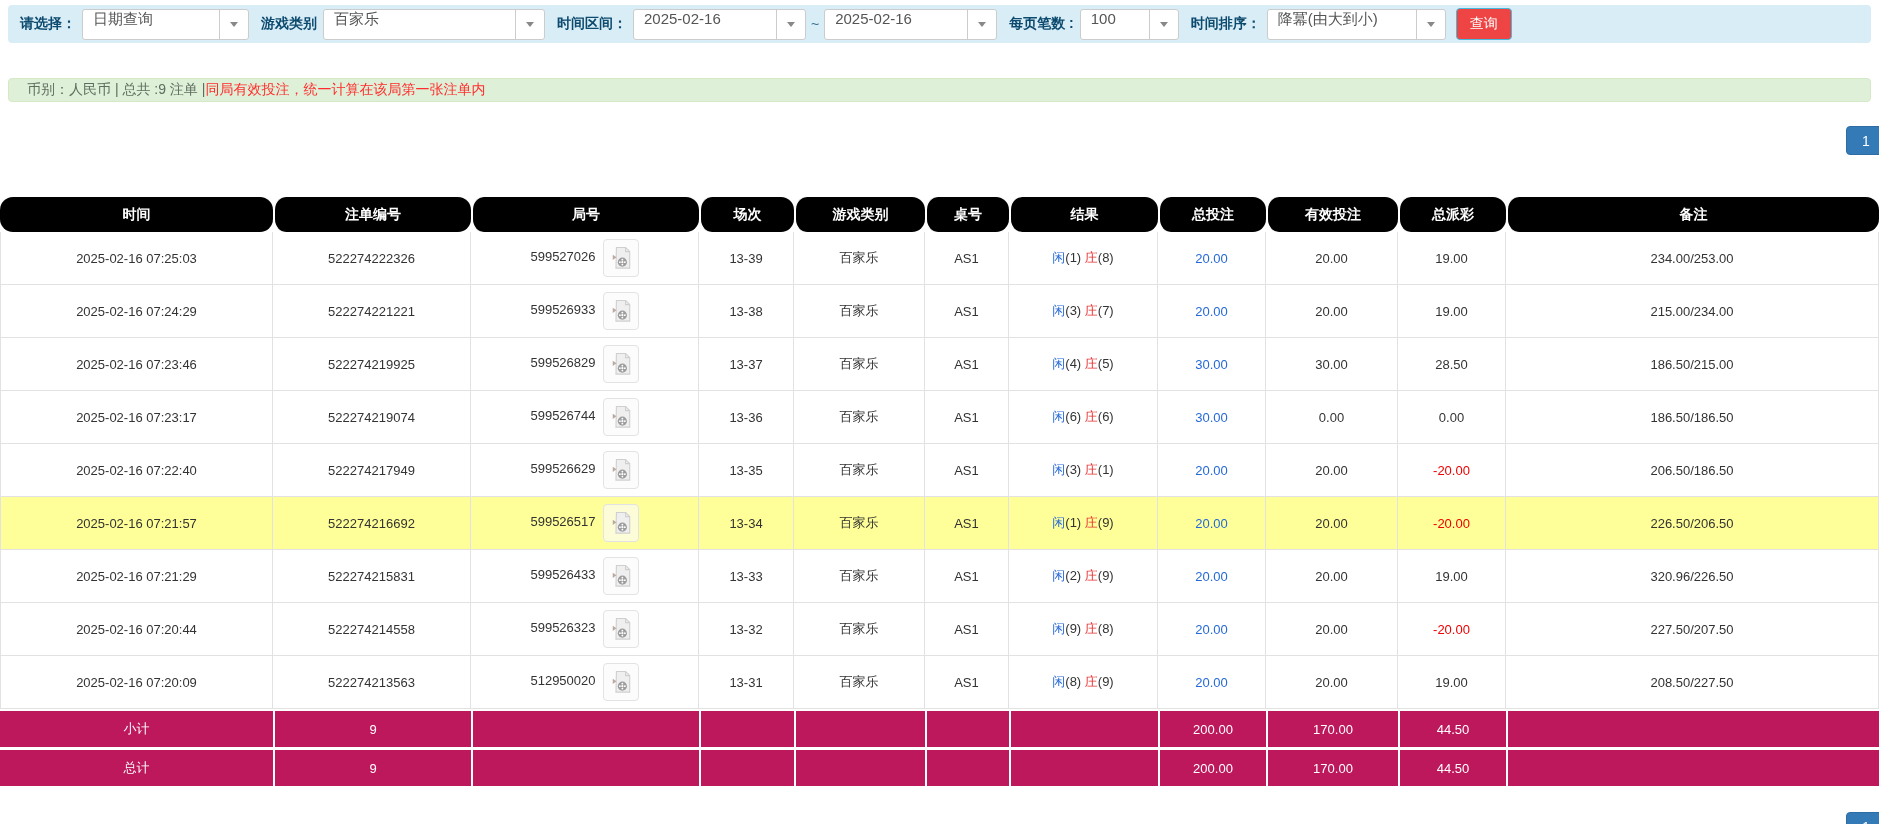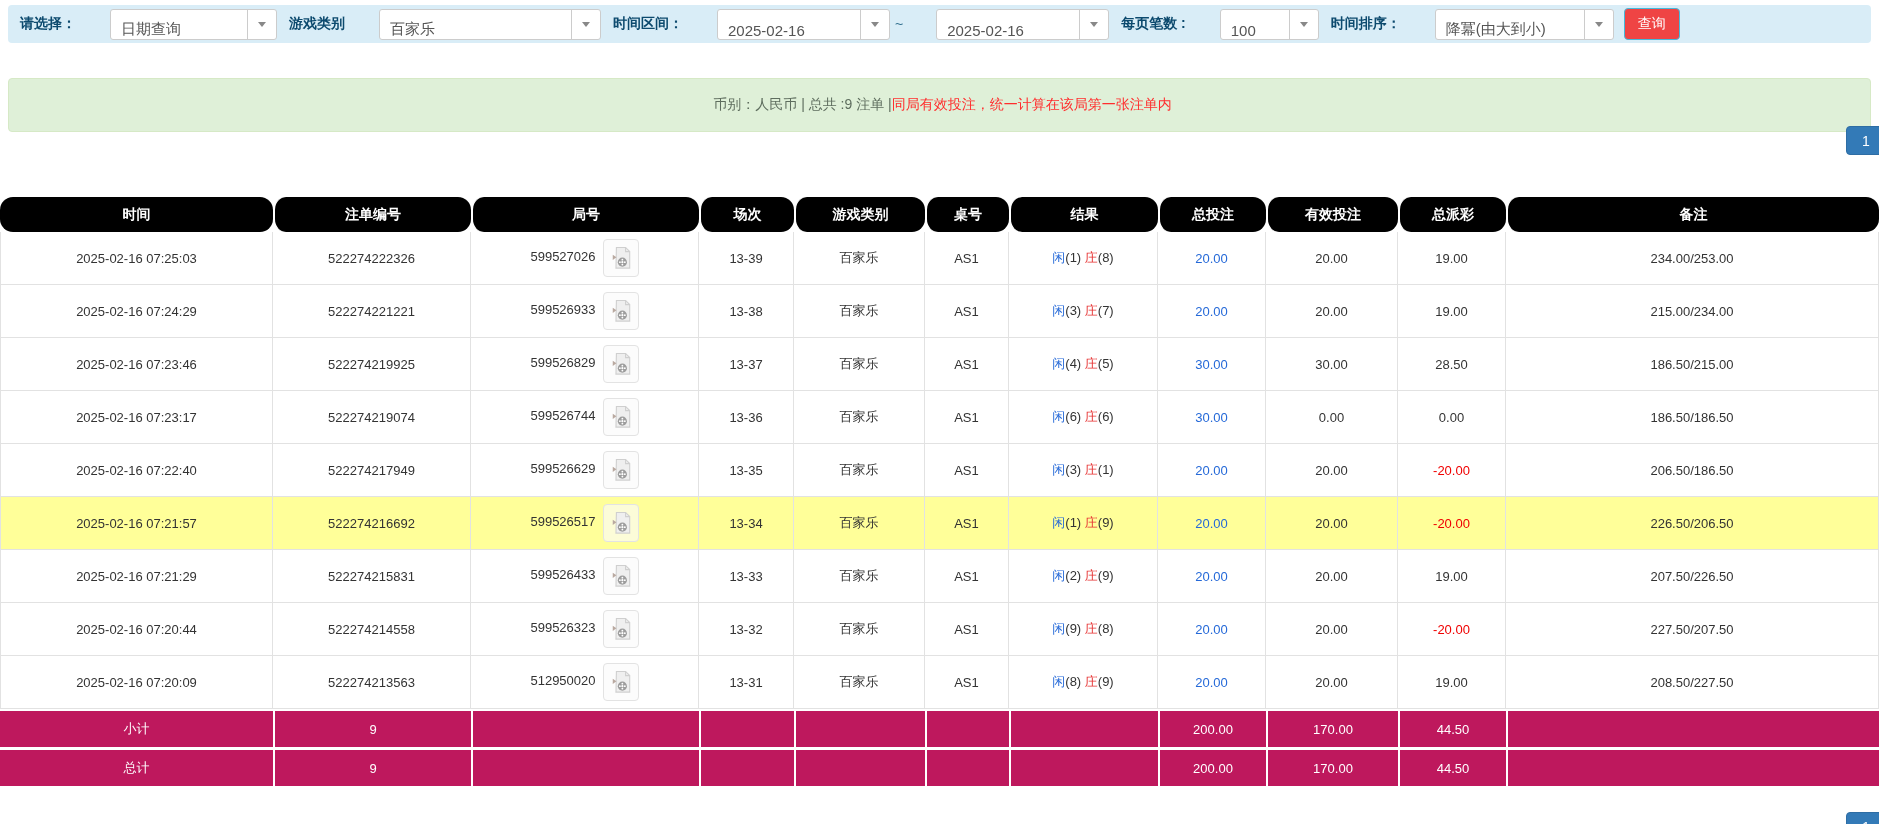--- a/index.html
+++ b/index.html
@@ -8,36 +8,36 @@
     background:#fff;font-family:"Liberation Sans","DejaVu Sans",sans-serif;
   }
   
   .filter-bar{
     position:absolute;left:8px;top:5px;width:1863px;height:38px;
     background:#d9edf7;border-radius:4px;display:flex;align-items:center;
   }
   .flabel{font-weight:bold;color:#0c4a6e;font-size:14px;margin:0 6px 0 12px;white-space:nowrap;}
   .sel{
     background:#fff;border:1px solid #ccc;border-radius:3px;height:31px;
-    display:flex;align-items:flex-end;justify-content:space-between;box-sizing:border-box;cursor:pointer;margin-left:28px;
+    display:flex;align-items:flex-start;justify-content:space-between;box-sizing:border-box;cursor:pointer;
   }
   .sel .txt{padding-left:10px;font-size:15px;color:#555;white-space:nowrap;overflow:hidden;}
   .sel .arr{width:28px;align-self:stretch;border-left:1px solid #ccc;display:flex;align-items:center;justify-content:center;}
   .caret{width:0;height:0;border-left:4px solid transparent;border-right:4px solid transparent;border-top:5px solid #888;}
   .tilde{color:#31708f;font-size:14px;margin:0 5px;}
   .btn-search{
     background:#ef4444;color:#fff;border:1px solid #46b8da;border-radius:4px;
     font-size:14px;height:32px;padding:0 13px;margin-left:10px;cursor:pointer;
     font-family:inherit;
   }
   
   .summary-bar{
-    position:absolute;left:8px;top:78px;width:1863px;height:54px;box-sizing:border-box;
+    position:absolute;left:8px;top:78px;width:1863px;height:24px;box-sizing:border-box;
     background:#dff0d8;border:1px solid #d6e9c6;border-radius:4px;
-    display:flex;align-items:center;justify-content:center;font-size:14px;
+    display:flex;align-items:center;justify-content:flex-start;font-size:14px;
   }
   .summary-left{color:#5e6d5e;margin-left:18px;}
   .summary-right{color:#ff2d2d;margin-right:12px;}
   
   .pager{
     position:absolute;width:40px;height:29px;background:#337ab7;color:#fff;
     border:1px solid #2e6da4;border-radius:4px;font-size:14px;
     display:flex;align-items:center;justify-content:center;cursor:pointer;box-sizing:border-box;
   }
   .pager-top{left:1846px;top:126px;}
@@ -333,21 +333,21 @@
               <circle cx="16.2" cy="17.5" r="1" fill="#fff"></circle>
             </svg>
           </span></td>
         <td>13-33</td>
         <td>百家乐</td>
         <td>AS1</td>
         <td><span class="result-player">闲</span><span>(2) </span><span class="result-banker">庄</span><span>(9)</span></td>
         <td><span class="blue-link">20.00</span></td>
         <td>20.00</td>
         <td>19.00</td>
-        <td>207.50/226.50</td>
+        <td>320.96/226.50</td>
       </tr>
       <tr>
         <td>2025-02-16 07:20:44</td>
         <td>522274214558</td>
         <td><span>599526323</span><span class="vid-btn">
             <svg width="22" height="24" viewBox="0 0 24 26">
               <path d="M7 1.5h10l4.5 4.5v18h-15z" fill="#efefef" stroke="#cfcfcf" stroke-width="1.2"></path>
               <path d="M17 1.5v4.5h4.5" fill="none" stroke="#cfcfcf" stroke-width="1.2"></path>
               <path d="M3 9.5l4 2.8-4 2.8z" fill="#b9a9a0"></path>
               <circle cx="13.5" cy="17.5" r="5" fill="#9d9d9d"></circle>

